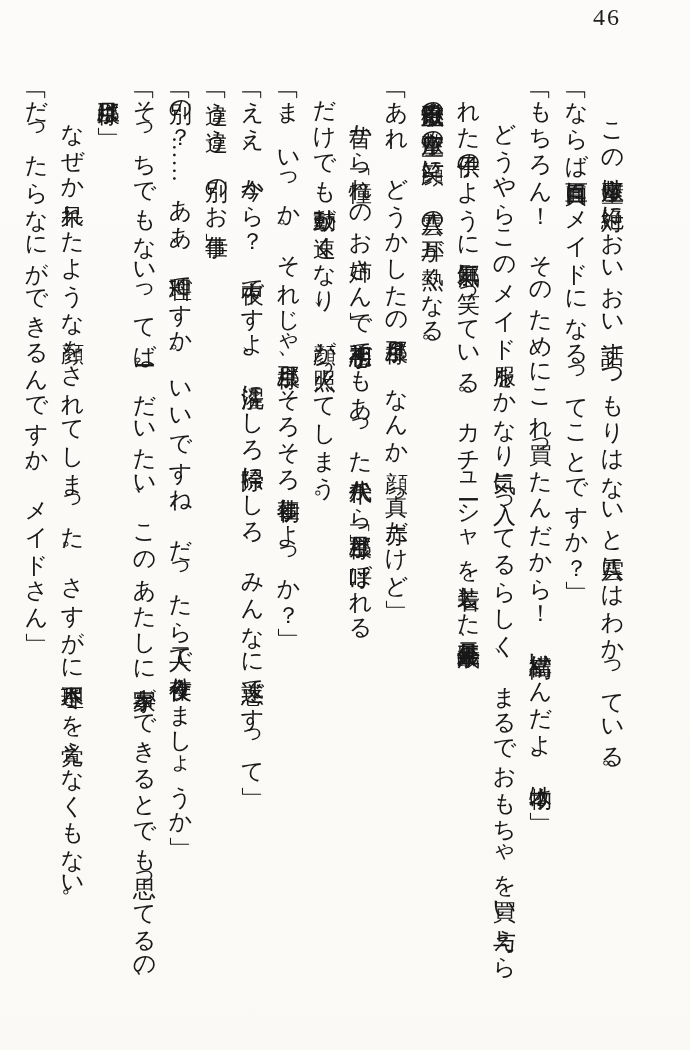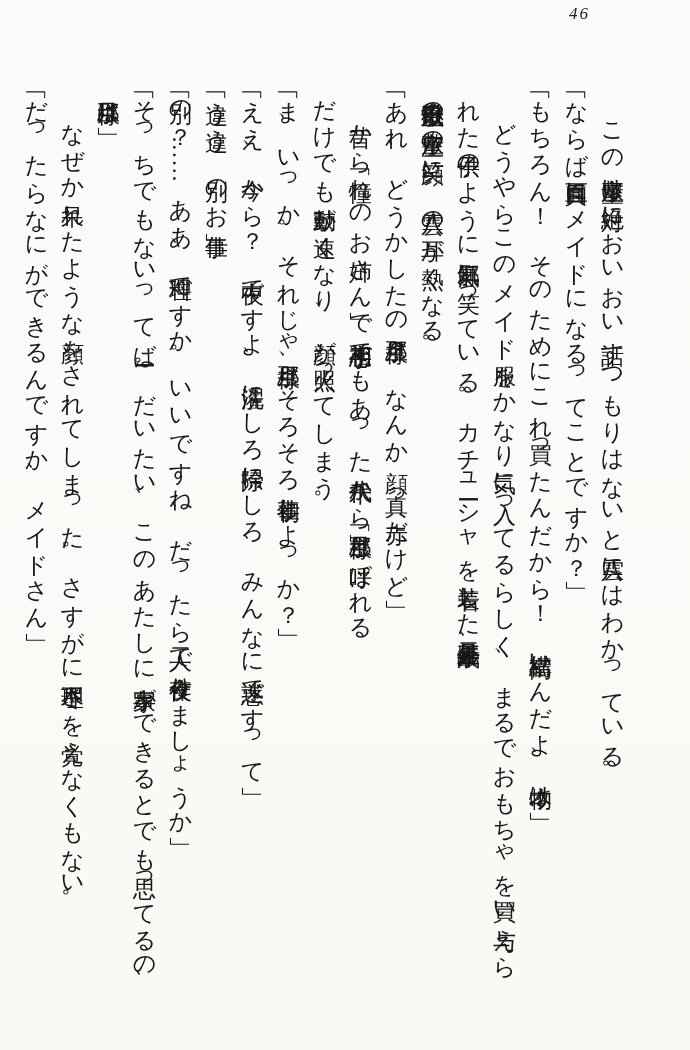--- a/index.html
+++ b/index.html
@@ -15,23 +15,22 @@
     font-family: "Liberation Serif", "DejaVu Serif", serif;
   }
   .page {
     position: absolute;
     inset: 0;
     background: linear-gradient(180deg, #fcfbf9 0%, #faf9f6 100%);
   }
   .page-number {
     position: absolute;
     top: 4px;
-    left: 569px;
-    font-size: 17px;
-    font-style: italic;
+    left: 593px;
+    font-size: 24px;
     letter-spacing: 2px;
     color: #1e1e1e;
   }
   .text-area {
     position: absolute;
     top: 84px;
     right: 60px;
     width: 616px;
     height: 936px;
     writing-mode: vertical-rl;

